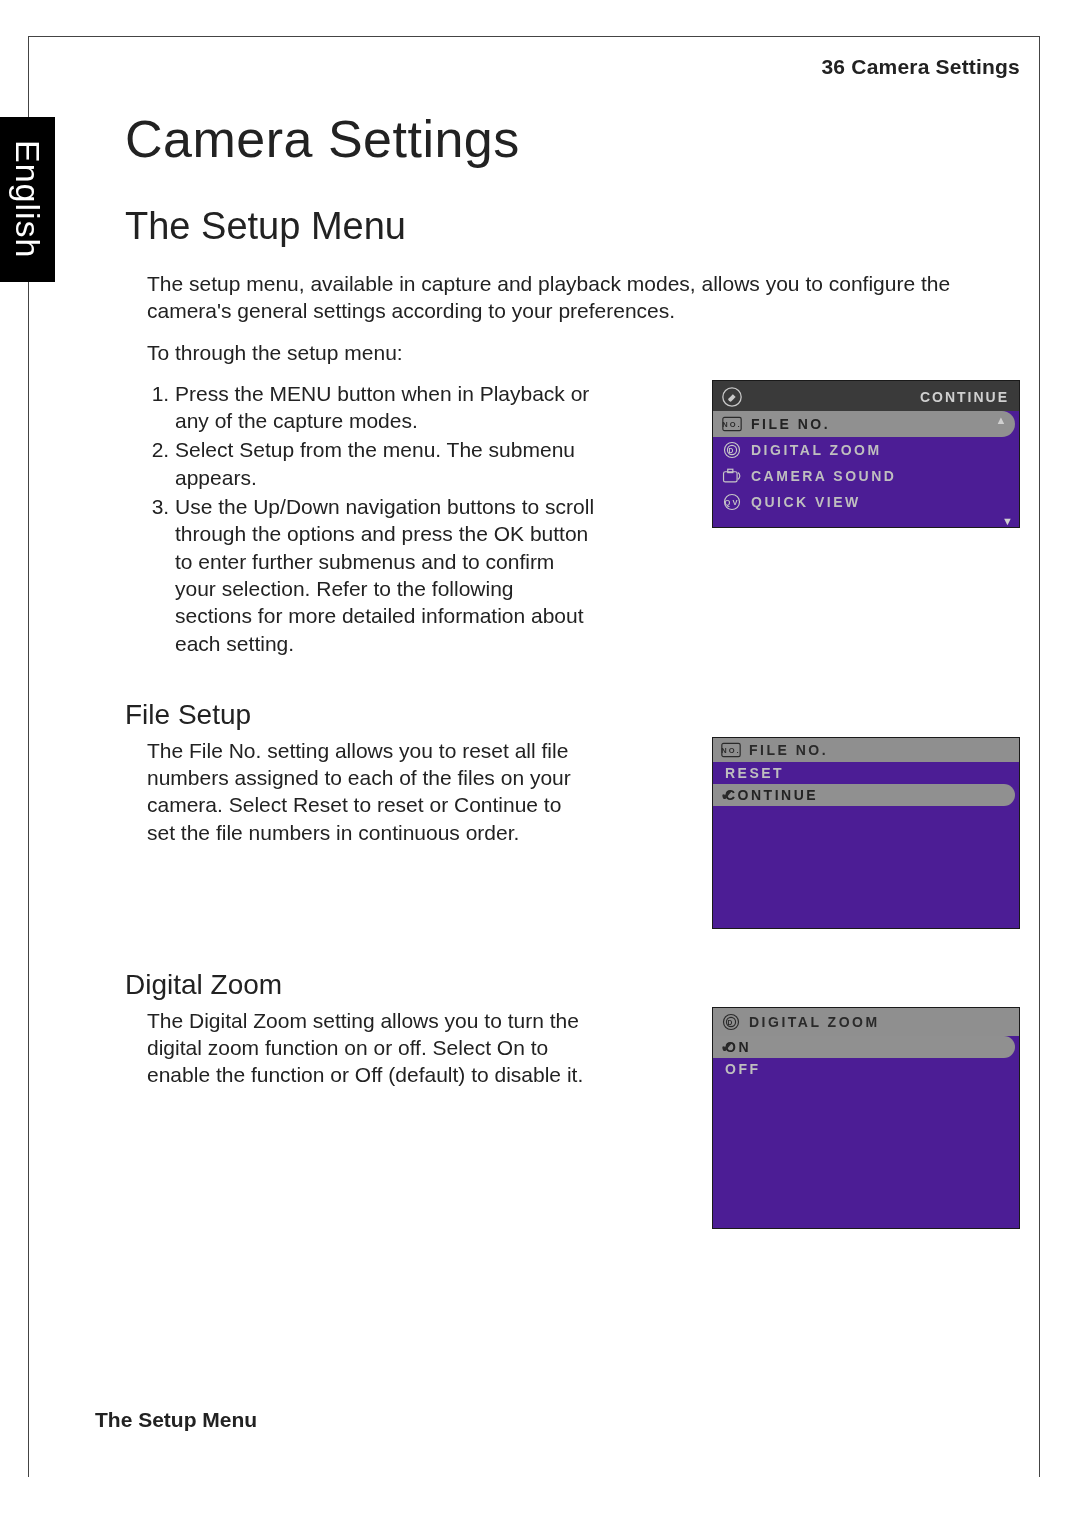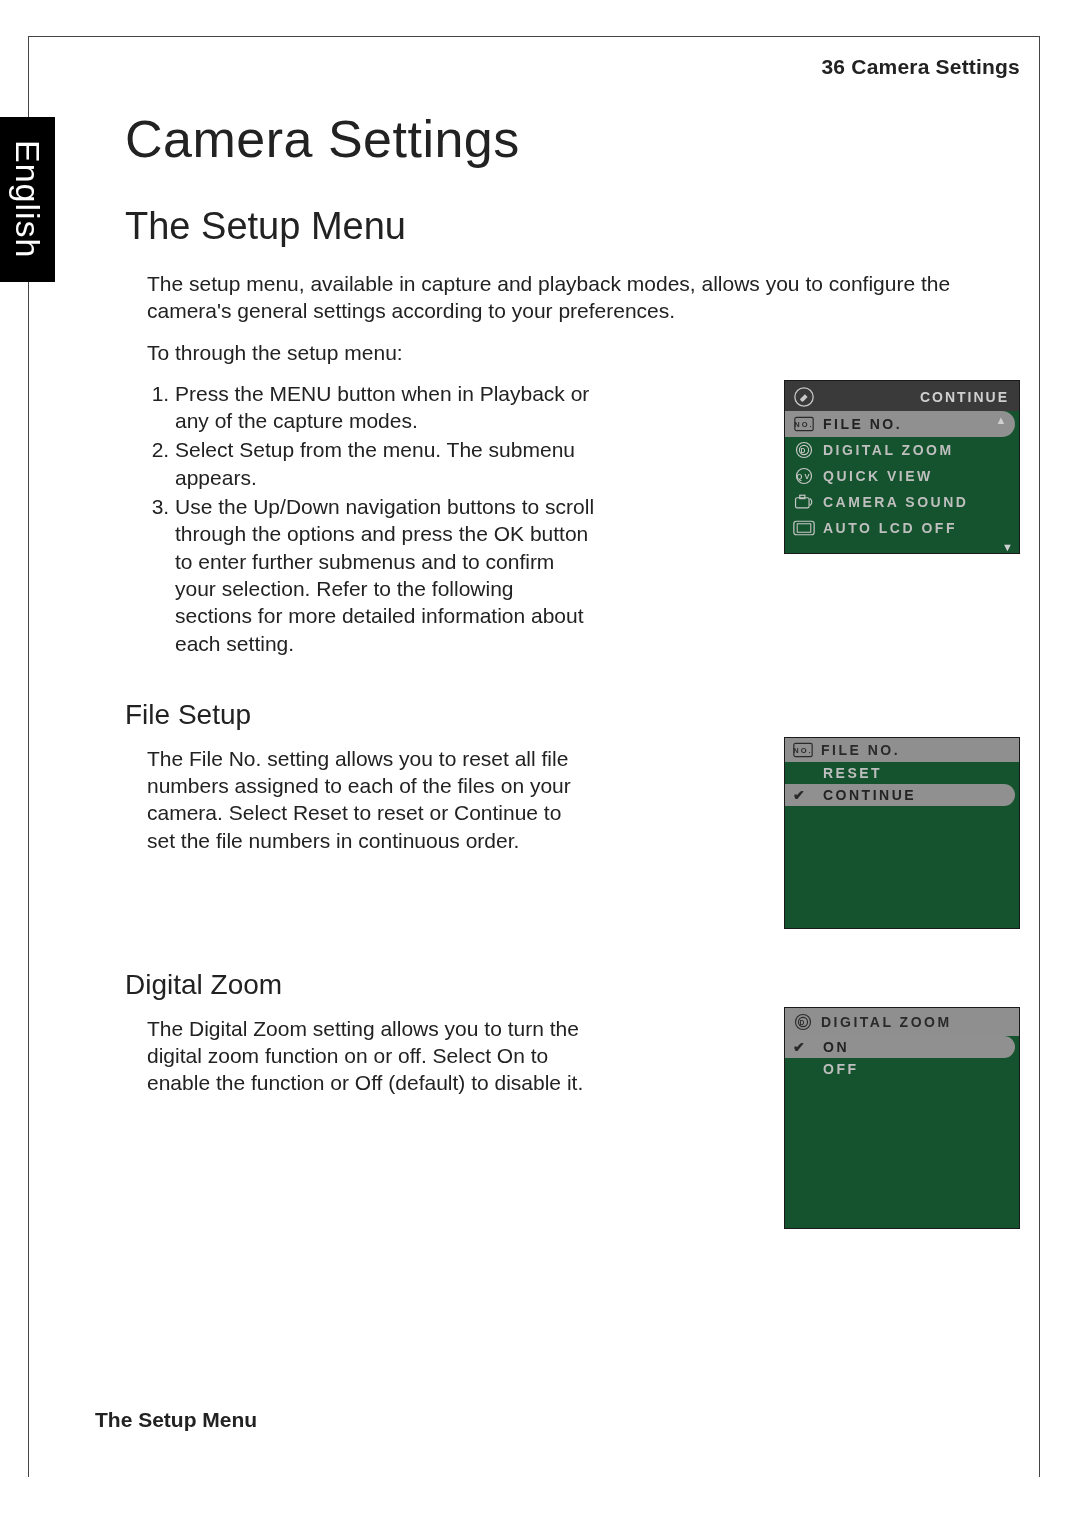--- a/index.html
+++ b/index.html
@@ -41,34 +41,34 @@
   .content {
     position: absolute;
     left: 95px;
     top: 55px;
     right: 60px;
     bottom: 70px;
   }
   .header-line { font-weight: bold; font-size: 21px; margin-bottom: 30px; letter-spacing: .2px; text-align: right; }
   h1.title { font-size: 52px; font-weight: normal; letter-spacing: .5px; margin-left: 30px; margin-bottom: 36px; }
   h2.section { font-size: 38px; font-weight: normal; margin-left: 30px; margin-bottom: 22px; }
-  p.body { font-size: 21px; line-height: 1.3; margin: 8px 0 14px 52px; max-width: 830px; }
+  p.body { font-size: 21px; line-height: 1.3; margin: 0 0 14px 52px; max-width: 830px; }
   p.body.narrow { max-width: 450px; }
   ol.steps { margin: 0 0 24px 52px; padding-left: 28px; max-width: 460px; font-size: 21px; line-height: 1.3; }
   ol.steps li { margin-bottom: 2px; }
   h3.sub { font-size: 28px; font-weight: normal; margin: 18px 0 6px 30px; }
 
   .row { display: flex; align-items: flex-start; gap: 24px; justify-content: flex-end; }
   .row .textcol { flex: 0 0 500px; }
   .row .figcol { flex: 0 0 auto; margin-left: auto; }
 
   
   .menu {
-    width: 236px;
-    background: #14532d;
+    width: 308px;
+    background: #4c1d95;
     color: #bfbfbf;
     font-family: Arial, Helvetica, sans-serif;
     border: 1px solid #1a1a1a;
   }
   .menu .menu-header {
     display: flex;
     align-items: center;
     justify-content: space-between;
     padding: 5px 10px 3px 8px;
     background: #3a3a3a;
@@ -115,21 +115,21 @@
     background: #8f8f8f;
     color: #2a2a2a;
     font-weight: bold;
     font-size: 14px;
     letter-spacing: 2.5px;
     padding: 4px 8px 4px 8px;
     display:flex; align-items:center; gap:8px;
   }
   .menu .opt {
     font-weight: bold; font-size: 14px; letter-spacing: 2.5px;
-    padding: 3px 8px 3px 38px;
+    padding: 3px 8px 3px 12px;
     position: relative;
   }
   .menu .opt.selected {
     background: #909090; color: #232323;
     border-top-right-radius: 14px; border-bottom-right-radius: 14px;
     margin-right: 4px;
   }
   .menu .opt .check {
     position: absolute; left: 8px; top: 3px; color: #c7c7c7; font-size: 14px;
   }
@@ -201,45 +201,36 @@
                   <svg width="20" height="20" viewBox="0 0 24 24">
                     <circle cx="12" cy="12" r="9" fill="none" stroke="#c8c8c8" stroke-width="1.4"></circle>
                     <circle cx="12" cy="12" r="5.5" fill="none" stroke="#c8c8c8" stroke-width="1.4"></circle>
                     <text x="12" y="15" text-anchor="middle" font-size="8" font-family="Arial" fill="#c8c8c8" font-weight="bold">D</text>
                   </svg>
                 </span>
                 <span>DIGITAL ZOOM</span>
               </div>
               <div class="row-item">
                 <span class="icon">
-                  <svg width="20" height="20" viewBox="0 0 24 24">
-                    <circle cx="12" cy="12" r="9" fill="none" stroke="#c8c8c8" stroke-width="1.4"></circle>
-                    <text x="12" y="16" text-anchor="middle" font-size="9" font-family="Arial" fill="#c8c8c8" font-weight="bold">QV</text>
-                  </svg>
-                </span>
-                <span>QUICK VIEW</span>
-              </div>
-              <div class="row-item">
-                <span class="icon">
                   <svg width="22" height="18" viewBox="0 0 26 20">
                     <rect x="3" y="5" width="16" height="12" rx="2" fill="none" stroke="#c8c8c8" stroke-width="1.4"></rect>
                     <rect x="8" y="2" width="6" height="4" fill="none" stroke="#c8c8c8" stroke-width="1.4"></rect>
                     <path d="M20 6c3 2 3 6 0 8" fill="none" stroke="#c8c8c8" stroke-width="1.4"></path>
                   </svg>
                 </span>
                 <span>CAMERA SOUND</span>
               </div>
               <div class="row-item">
                 <span class="icon">
-                  <svg width="22" height="16" viewBox="0 0 26 18">
-                    <rect x="1" y="1" width="24" height="16" rx="3" fill="none" stroke="#c8c8c8" stroke-width="1.4"></rect>
-                    <rect x="5" y="4" width="16" height="10" fill="none" stroke="#c8c8c8" stroke-width="1.2"></rect>
-                  </svg>
-                </span>
-                <span>AUTO LCD OFF</span>
+                  <svg width="20" height="20" viewBox="0 0 24 24">
+                    <circle cx="12" cy="12" r="9" fill="none" stroke="#c8c8c8" stroke-width="1.4"></circle>
+                    <text x="12" y="16" text-anchor="middle" font-size="9" font-family="Arial" fill="#c8c8c8" font-weight="bold">QV</text>
+                  </svg>
+                </span>
+                <span>QUICK VIEW</span>
               </div>
             </div>
           <div class="arrow-down-row">▼</div>
         </div>
       </div>
     </div>
 
     <h3 class="sub">File Setup</h3>
     <div class="row">
       <div class="textcol">

